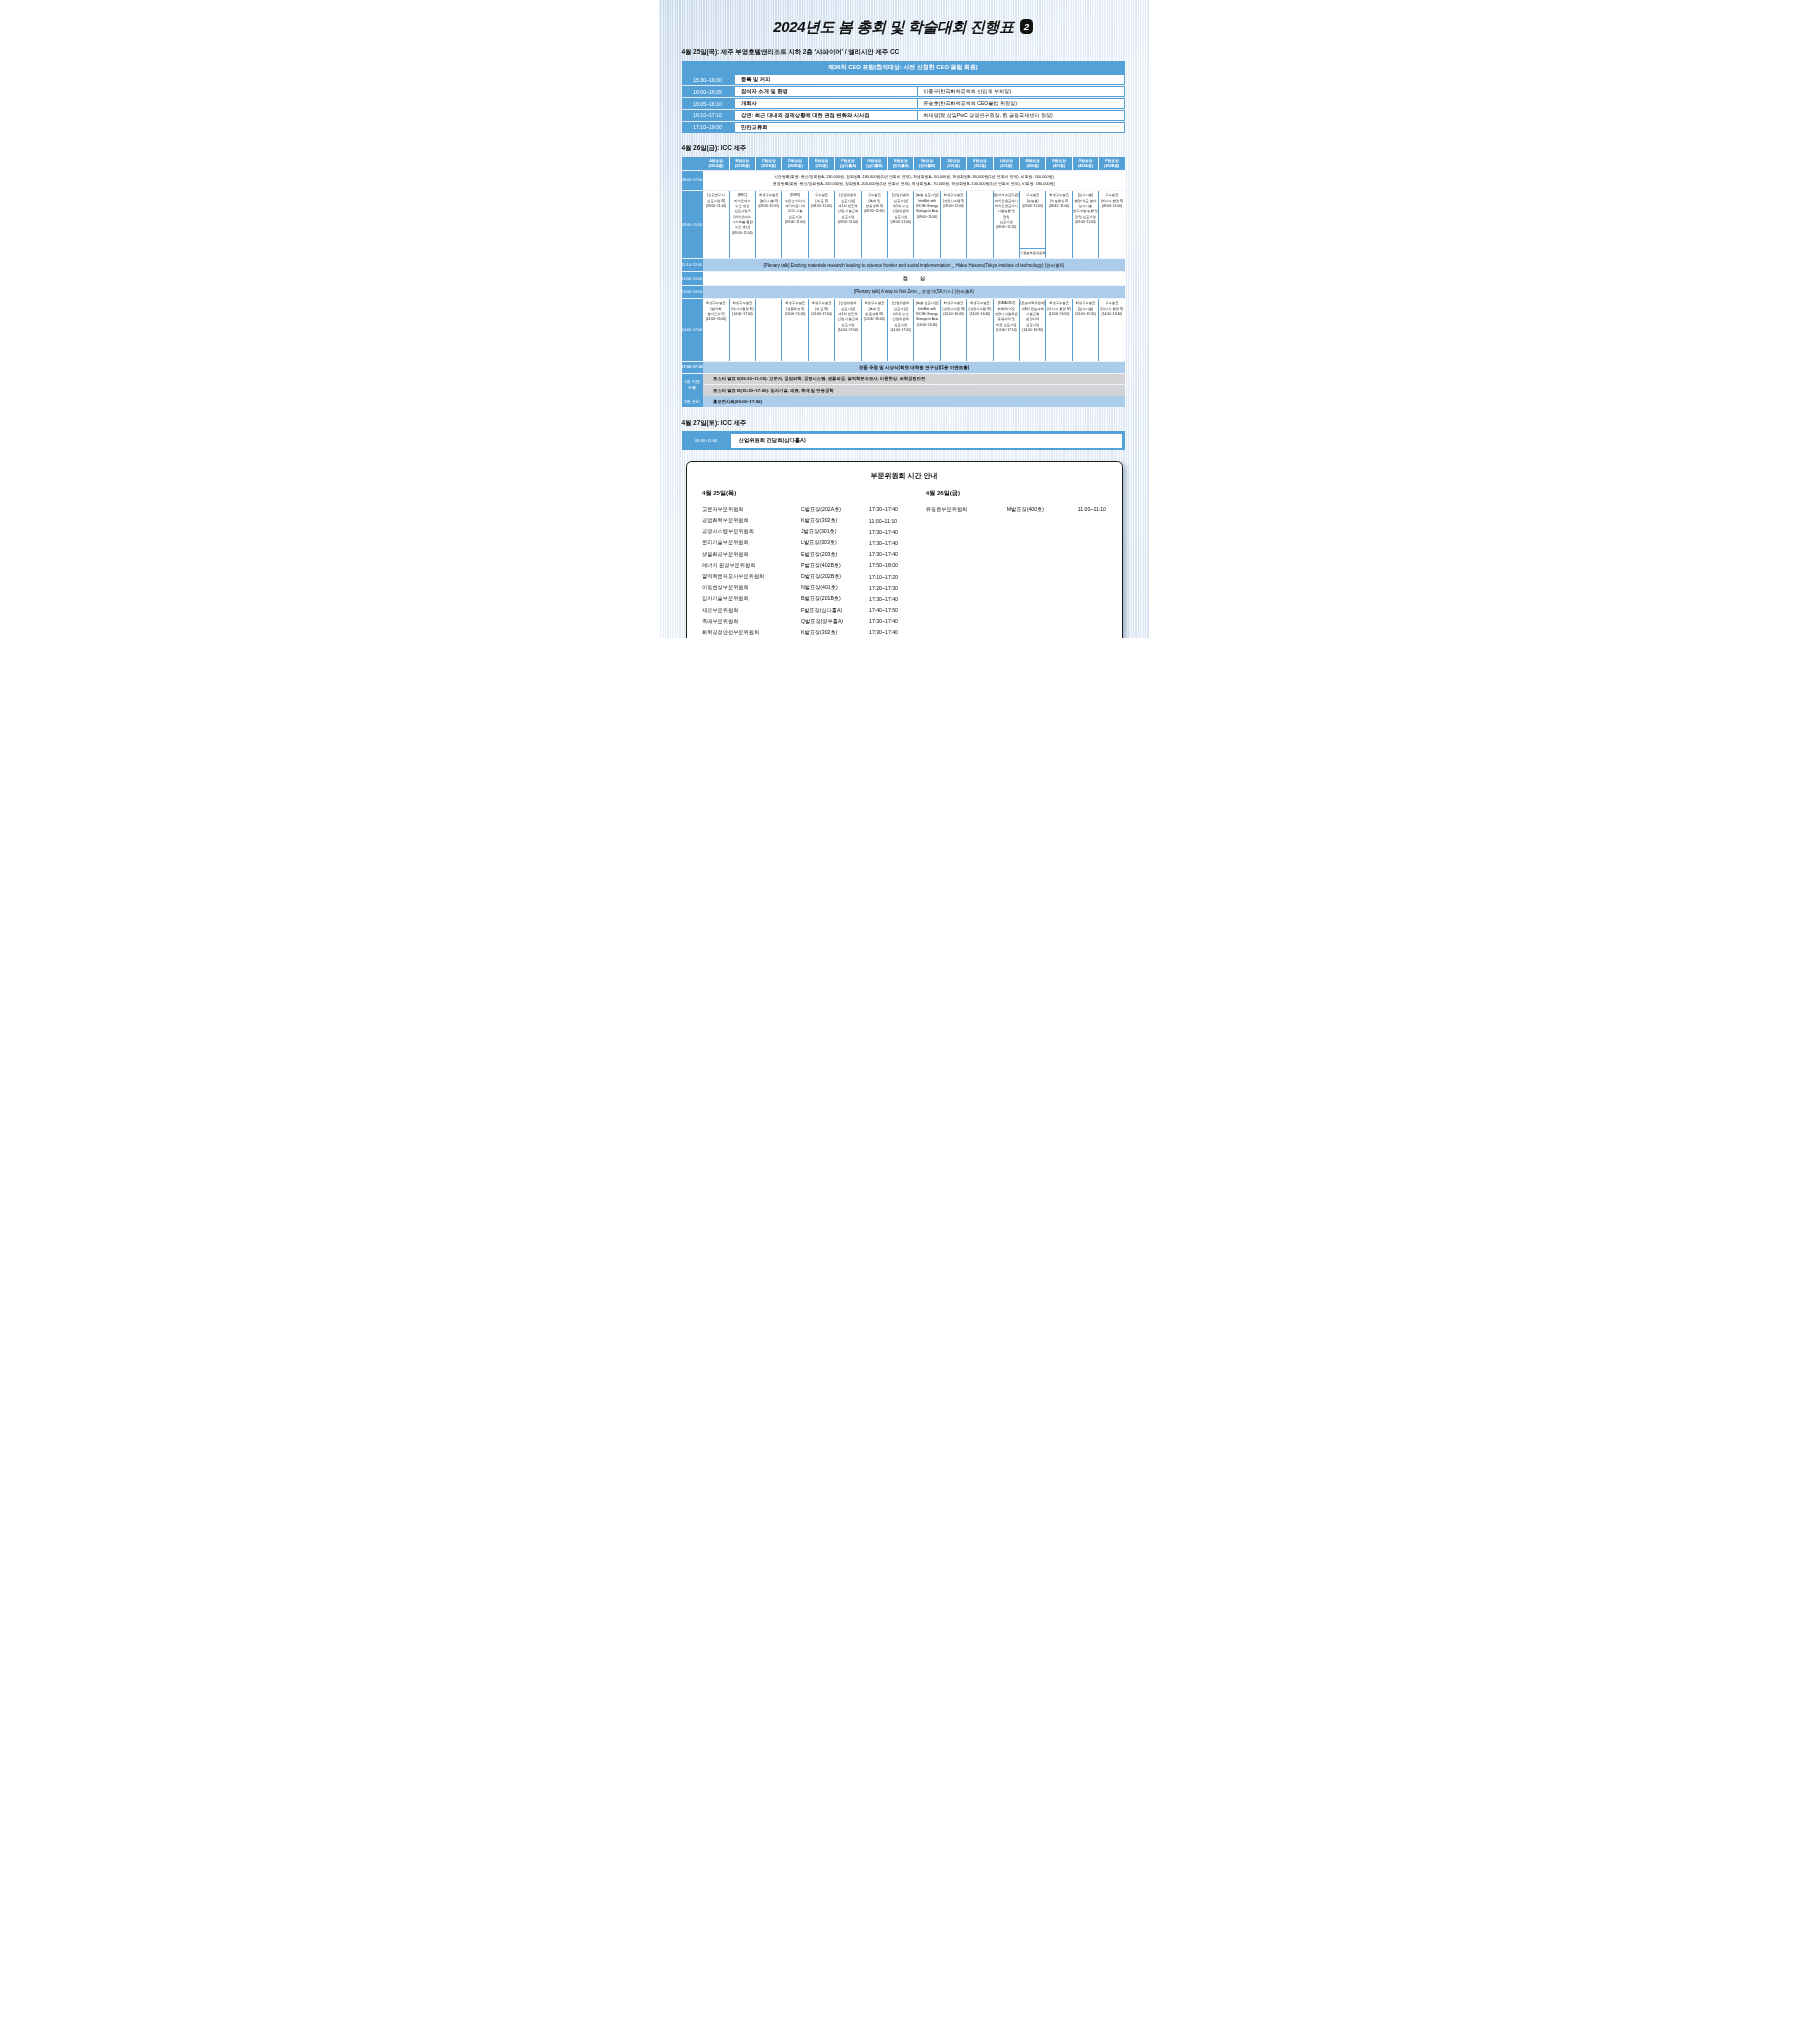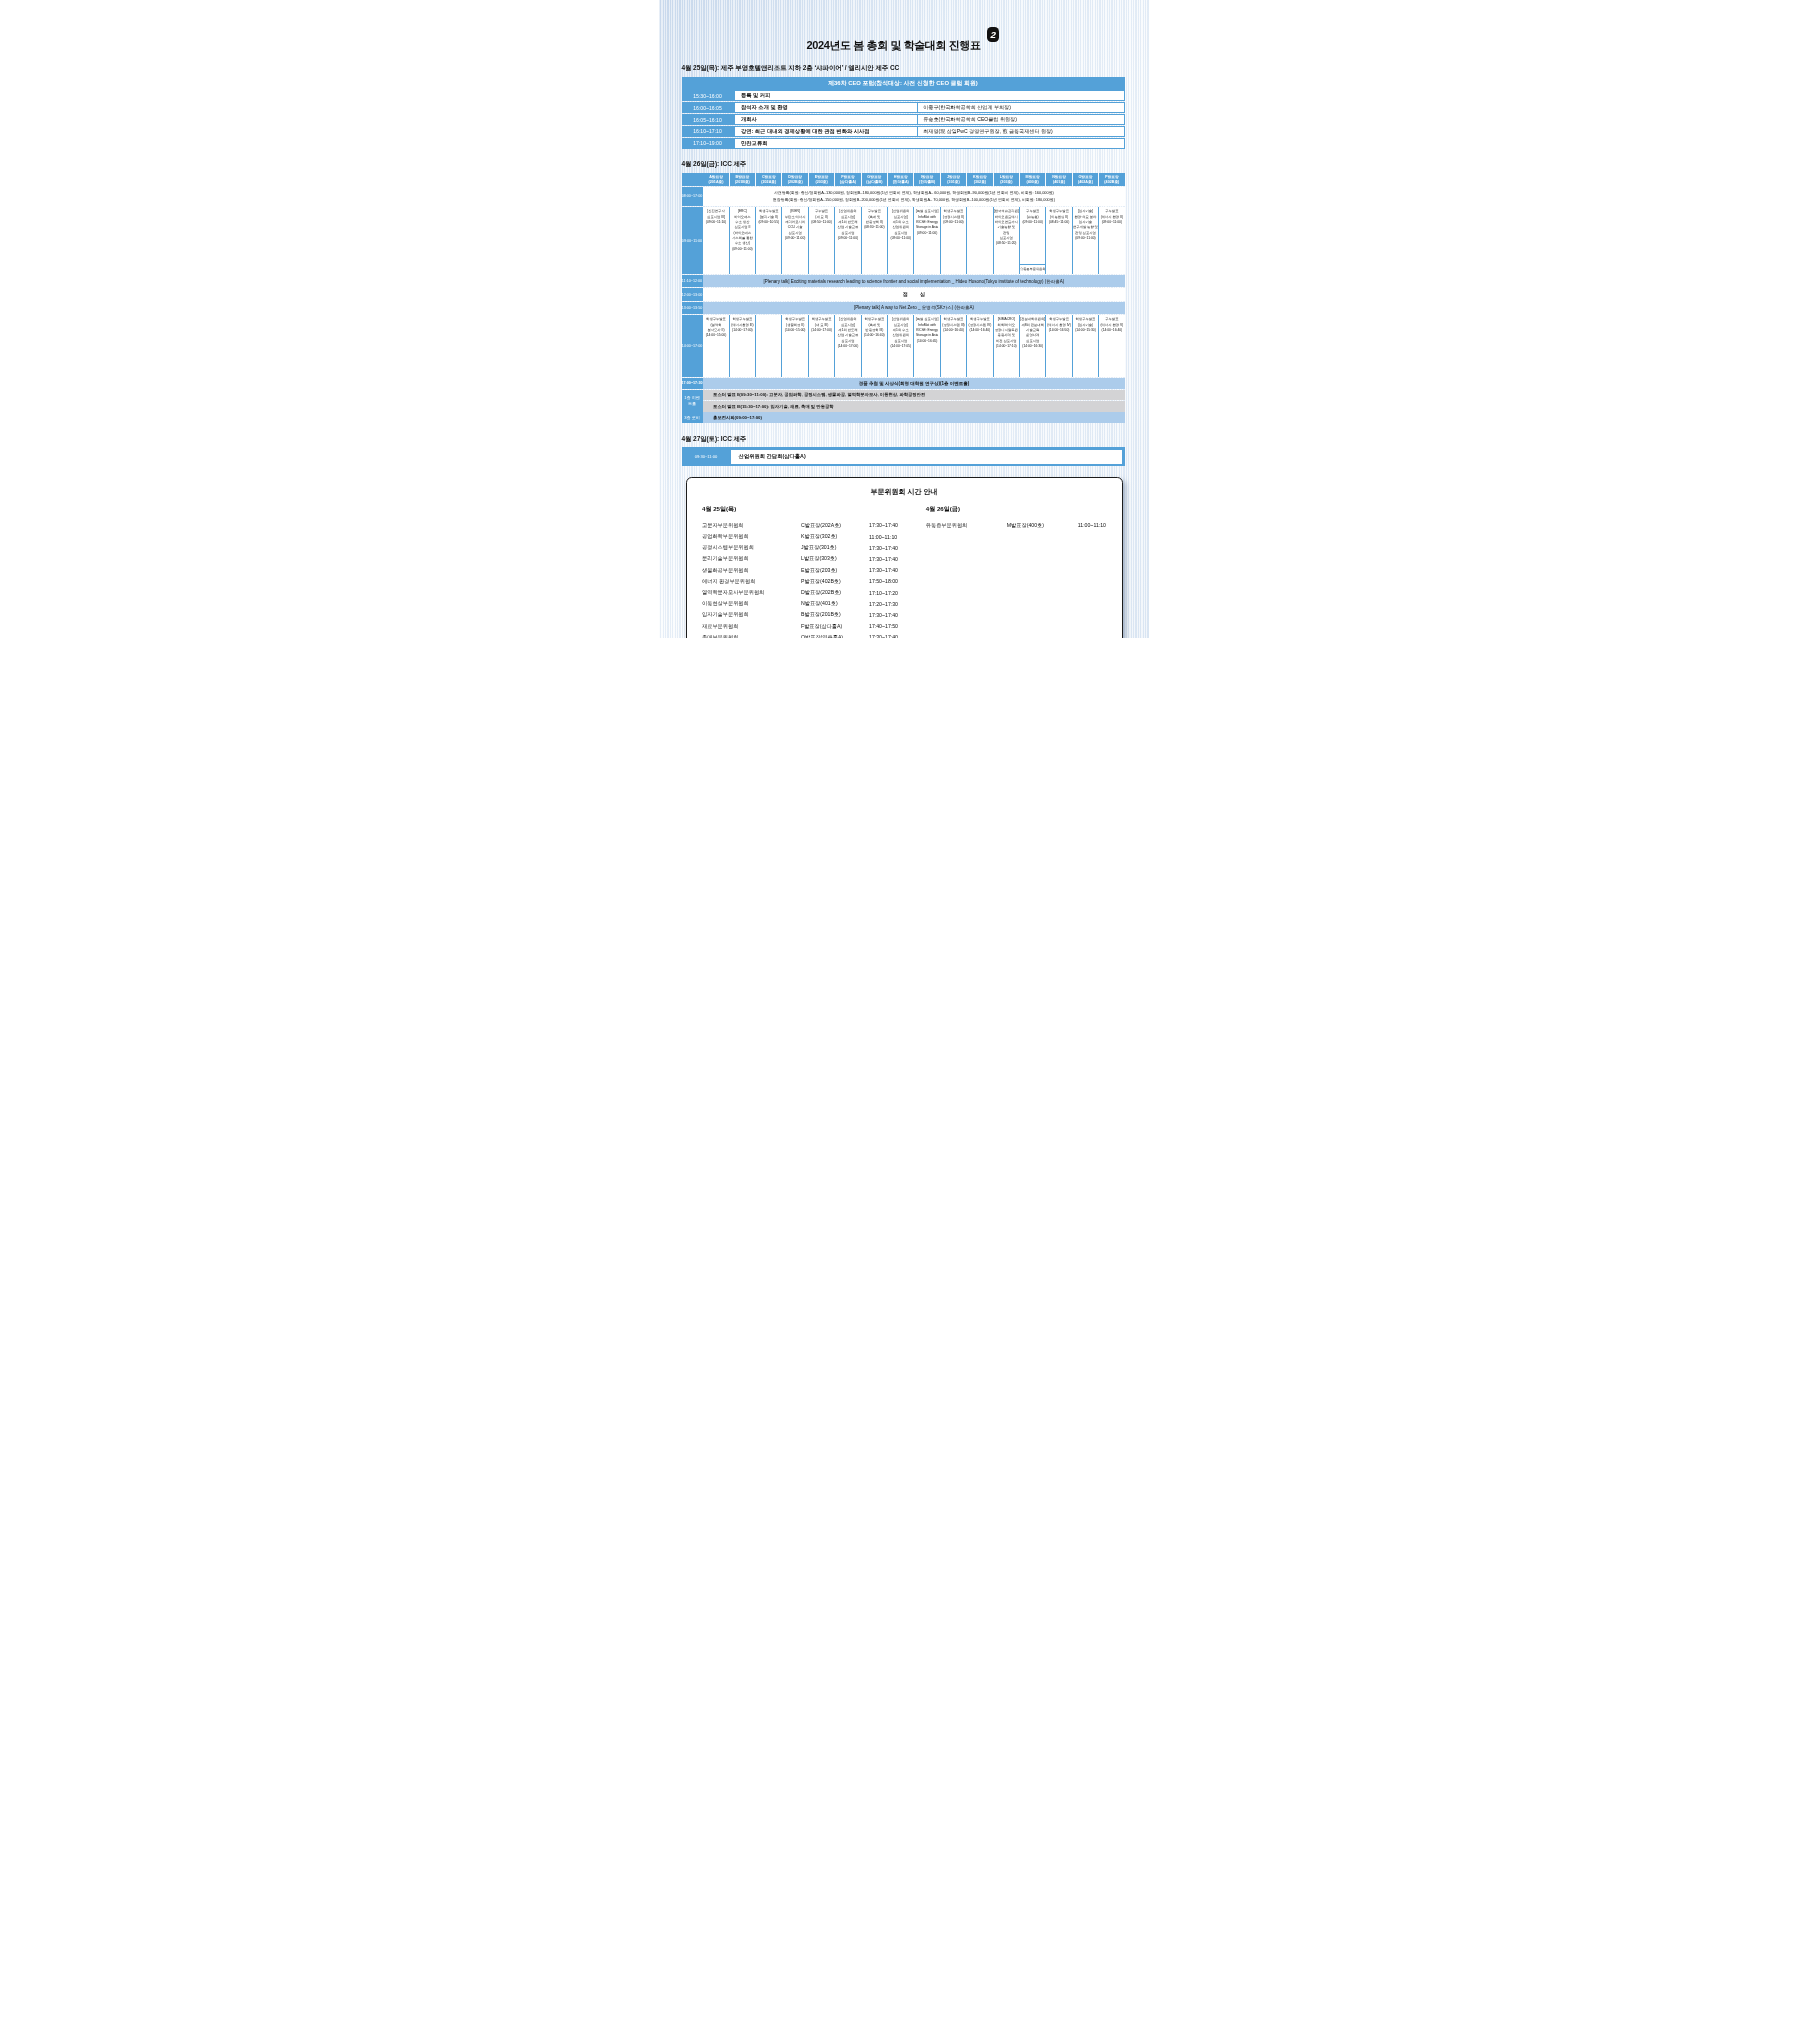--- a/index.html
+++ b/index.html
@@ -7,22 +7,22 @@
   .page{
     position:relative; width:490px; height:638px; margin:0 auto; overflow:hidden;
     background:
       repeating-linear-gradient(90deg, rgba(255,255,255,.55) 0 1.2px, rgba(199,216,236,.35) 1.2px 2.4px),
       linear-gradient(135deg,#c9d9ec 0%, #e9f1f9 28%, #f7fafd 55%, #e3ecf6 100%);
   }
   .content{ margin:0 23px; width:443px; }
 
   
   .title-wrap{ padding-top:18px; text-align:center; }
-  .main-title{ display:inline-block; font-size:11px; font-weight:800; 
-    letter-spacing:-0.4px; color:#121212; vertical-align:middle;margin-top:20px;}
+  .main-title{ display:inline-block; font-size:15px; font-weight:800; font-style:italic;
+    letter-spacing:-0.4px; color:#121212; vertical-align:middle;}
   .title-badge{ display:inline-block; vertical-align:middle; margin-left:4.9px; margin-top:-2.4px;
     width:12.2px; height:15px; background:#111; color:#fff; border-radius:4.5px;
     font-size:9.8px; font-weight:800; line-height:15px; text-align:center; font-style:italic;}
 
   
   .sec-heading{ font-size:6.5px; font-weight:800; color:#111; margin-top:11.4px; letter-spacing:-0.1px;}
 
   
   .ceo-table{ margin-top:3.7px; }
   .ceo-head{ background:#54a1d8; color:#fff; font-weight:800; font-size:5.9px;

